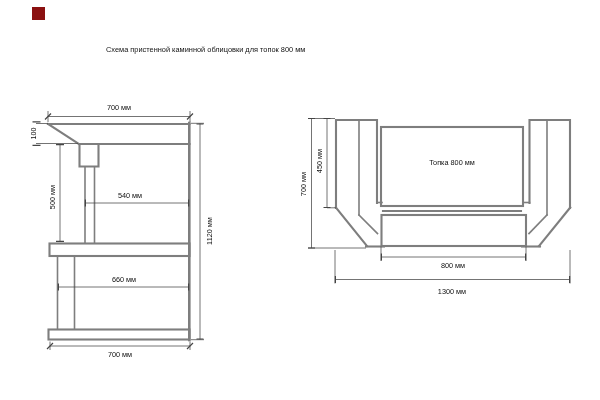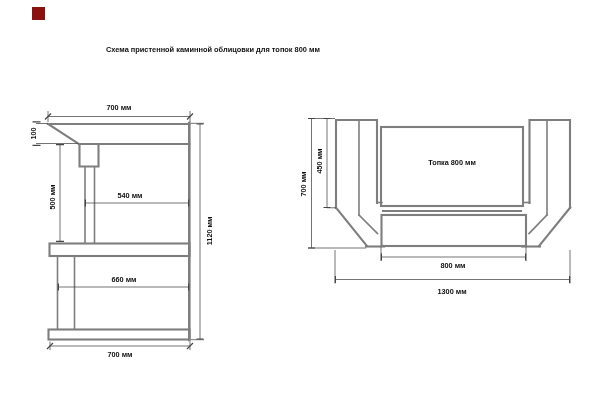--- a/index.html
+++ b/index.html
@@ -1,17 +1,17 @@
 <!DOCTYPE html>
 <html style="--structure: #7e7e7e; --dimension: #454545; --text: #111111; --background: #ffffff;"><head>
 <meta charset="utf-8">
 <style>
   html,body{margin:0;padding:0;background:#fff;}
   #stage{position:relative;width:576px;height:400px;background:var(--background,#fff);overflow:hidden;
-         font-family:"Liberation Sans",sans-serif;font-weight:bold;}
+         font-family:"Liberation Sans",sans-serif;}
   svg{position:absolute;left:0;top:0;}
   .st{stroke:var(--structure,#7e7e7e);fill:none;stroke-width:2.1;stroke-linecap:square;}
   .st-thin{stroke-width:1.6;}
   .st-thick{stroke-width:2.6;}
   .dim{stroke:var(--dimension,#454545);fill:none;stroke-width:0.75;}
   .tick{stroke:var(--dimension,#454545);fill:none;stroke-width:1.2;}
   text{fill:var(--text,#111);font-family:"Liberation Sans",sans-serif;font-size:7.3px;}
   .ttl{font-size:7.4px;}
 </style>
 </head>

